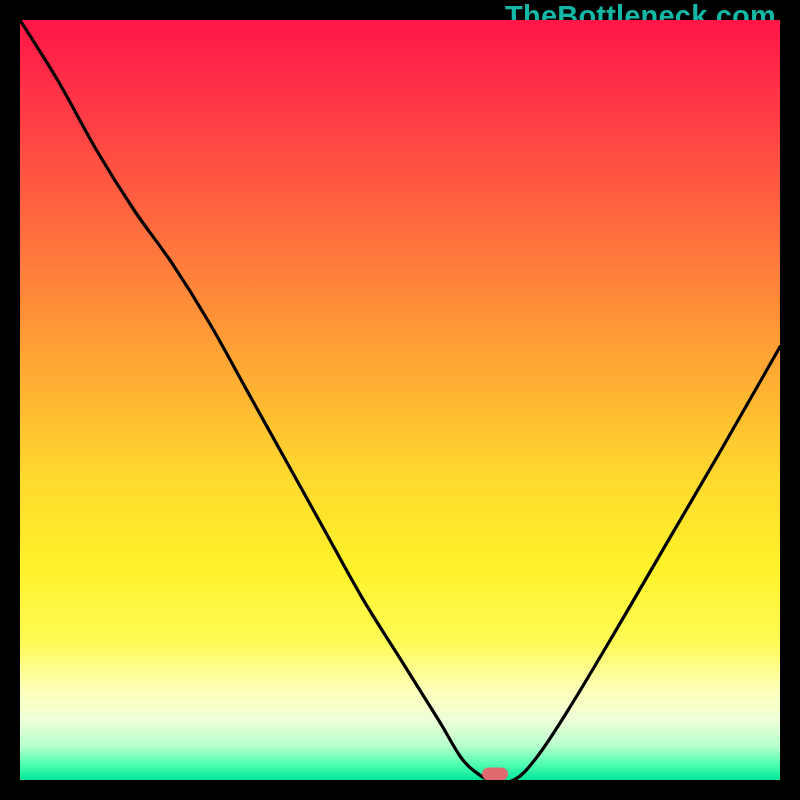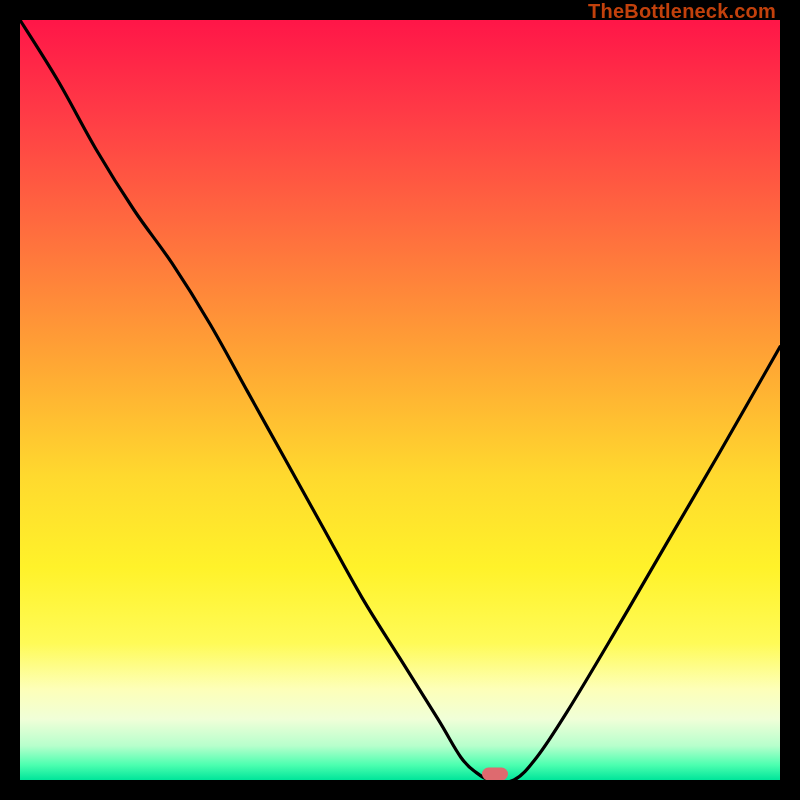--- a/index.html
+++ b/index.html
@@ -42,23 +42,23 @@
   }
   .marker {
     position: absolute;
     border-radius: 8px;
     transform: translate(-50%, -50%);
   }
   .watermark {
     position: absolute;
     top: 0px;
     right: 24px;
-    color: #c2410c;
+    color: #14b8a6;
     font-family: Arial, Helvetica, sans-serif;
-    font-size: 20px;
+    font-size: 29px;
     font-weight: 600;
     letter-spacing: 0.2px;
     user-select: none;
   }
 </style>
 </head>
 <body>
 
 <div class="frame">
 

